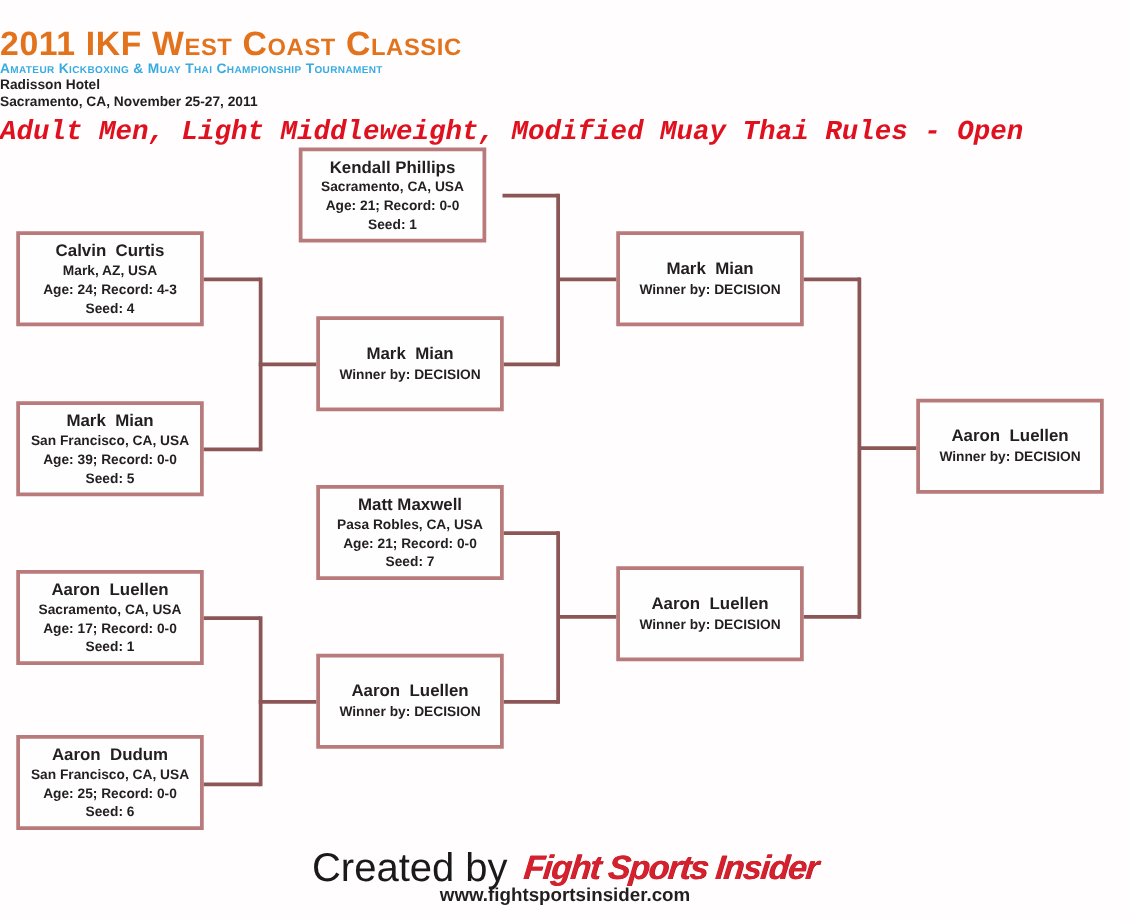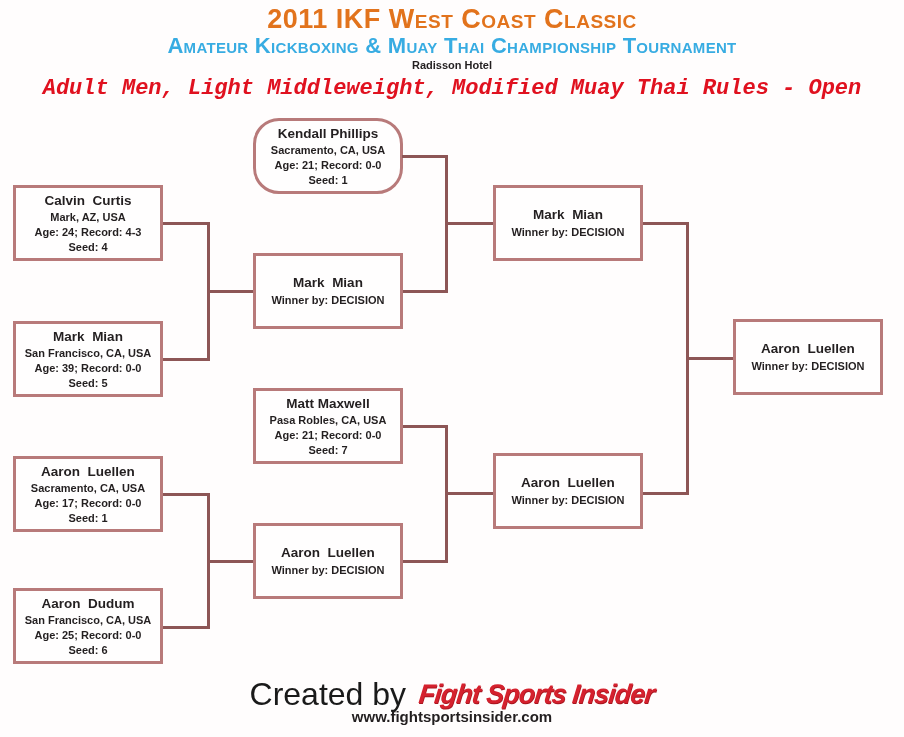--- a/index.html
+++ b/index.html
@@ -10,32 +10,32 @@
   #canvas {
     position: relative;
     width: 904px;
     height: 737px;
     background: #fffdfd;
     font-family: "Liberation Sans", sans-serif;
     overflow: hidden;
   }
 
   
-  .header { position: absolute; top: 0; left: 0; width: 100%; text-align: center; }
+  .header { position: absolute; top: 16px; left: 0; width: 100%; }
   .title {
     margin-top: 5px;
     font-size: 27px;
     font-weight: bold;
     font-variant: small-caps;
     letter-spacing: 0.5px;
     color: #e2731c;
     line-height: 1.05;
   }
   .subtitle {
-    font-size: 22px;
+    font-size: 11px;
     font-weight: bold;
     font-variant: small-caps;
     letter-spacing: 0.3px;
     color: #38ace2;
     line-height: 1.15;
   }
   .venue, .loc-date {
     font-size: 11px;
     font-weight: bold;
     color: #231f20;
@@ -115,20 +115,21 @@
 </style>
 </head>
 <body>
 
 <div id="canvas">
 
   <div class="header">
     <div class="title">2011 IKF West Coast Classic</div>
     <div class="subtitle">Amateur Kickboxing &amp; Muay Thai Championship Tournament</div>
     <div class="venue">Radisson Hotel</div>
+    <div class="loc-date">Sacramento, CA, November 25-27, 2011</div>
     <div class="division">Adult Men, Light Middleweight, Modified Muay Thai Rules - Open</div>
   </div>
 
   <div class="box" style="left:13px; top:185px;">
     <div class="b-name">Calvin  Curtis</div>
     <div class="b-line">Mark, AZ, USA</div>
     <div class="b-line">Age: 24; Record: 4-3</div>
     <div class="b-line">Seed: 4</div>
   </div>
 
@@ -146,21 +147,21 @@
     <div class="b-line">Seed: 1</div>
   </div>
 
   <div class="box" style="left:13px; top:588px;text-align:right;">
     <div class="b-name">Aaron  Dudum</div>
     <div class="b-line">San Francisco, CA, USA</div>
     <div class="b-line">Age: 25; Record: 0-0</div>
     <div class="b-line">Seed: 6</div>
   </div>
 
-  <div class="box" style="left:253px; top:118px;border-radius:26px;">
+  <div class="box" style="left:239px; top:118px;">
     <div class="b-name">Kendall Phillips</div>
     <div class="b-line">Sacramento, CA, USA</div>
     <div class="b-line">Age: 21; Record: 0-0</div>
     <div class="b-line">Seed: 1</div>
   </div>
 
   <div class="box" style="left:253px; top:253px;">
     <div class="b-name">Mark  Mian</div>
     <div class="b-line">Winner by: DECISION</div>
   </div>

